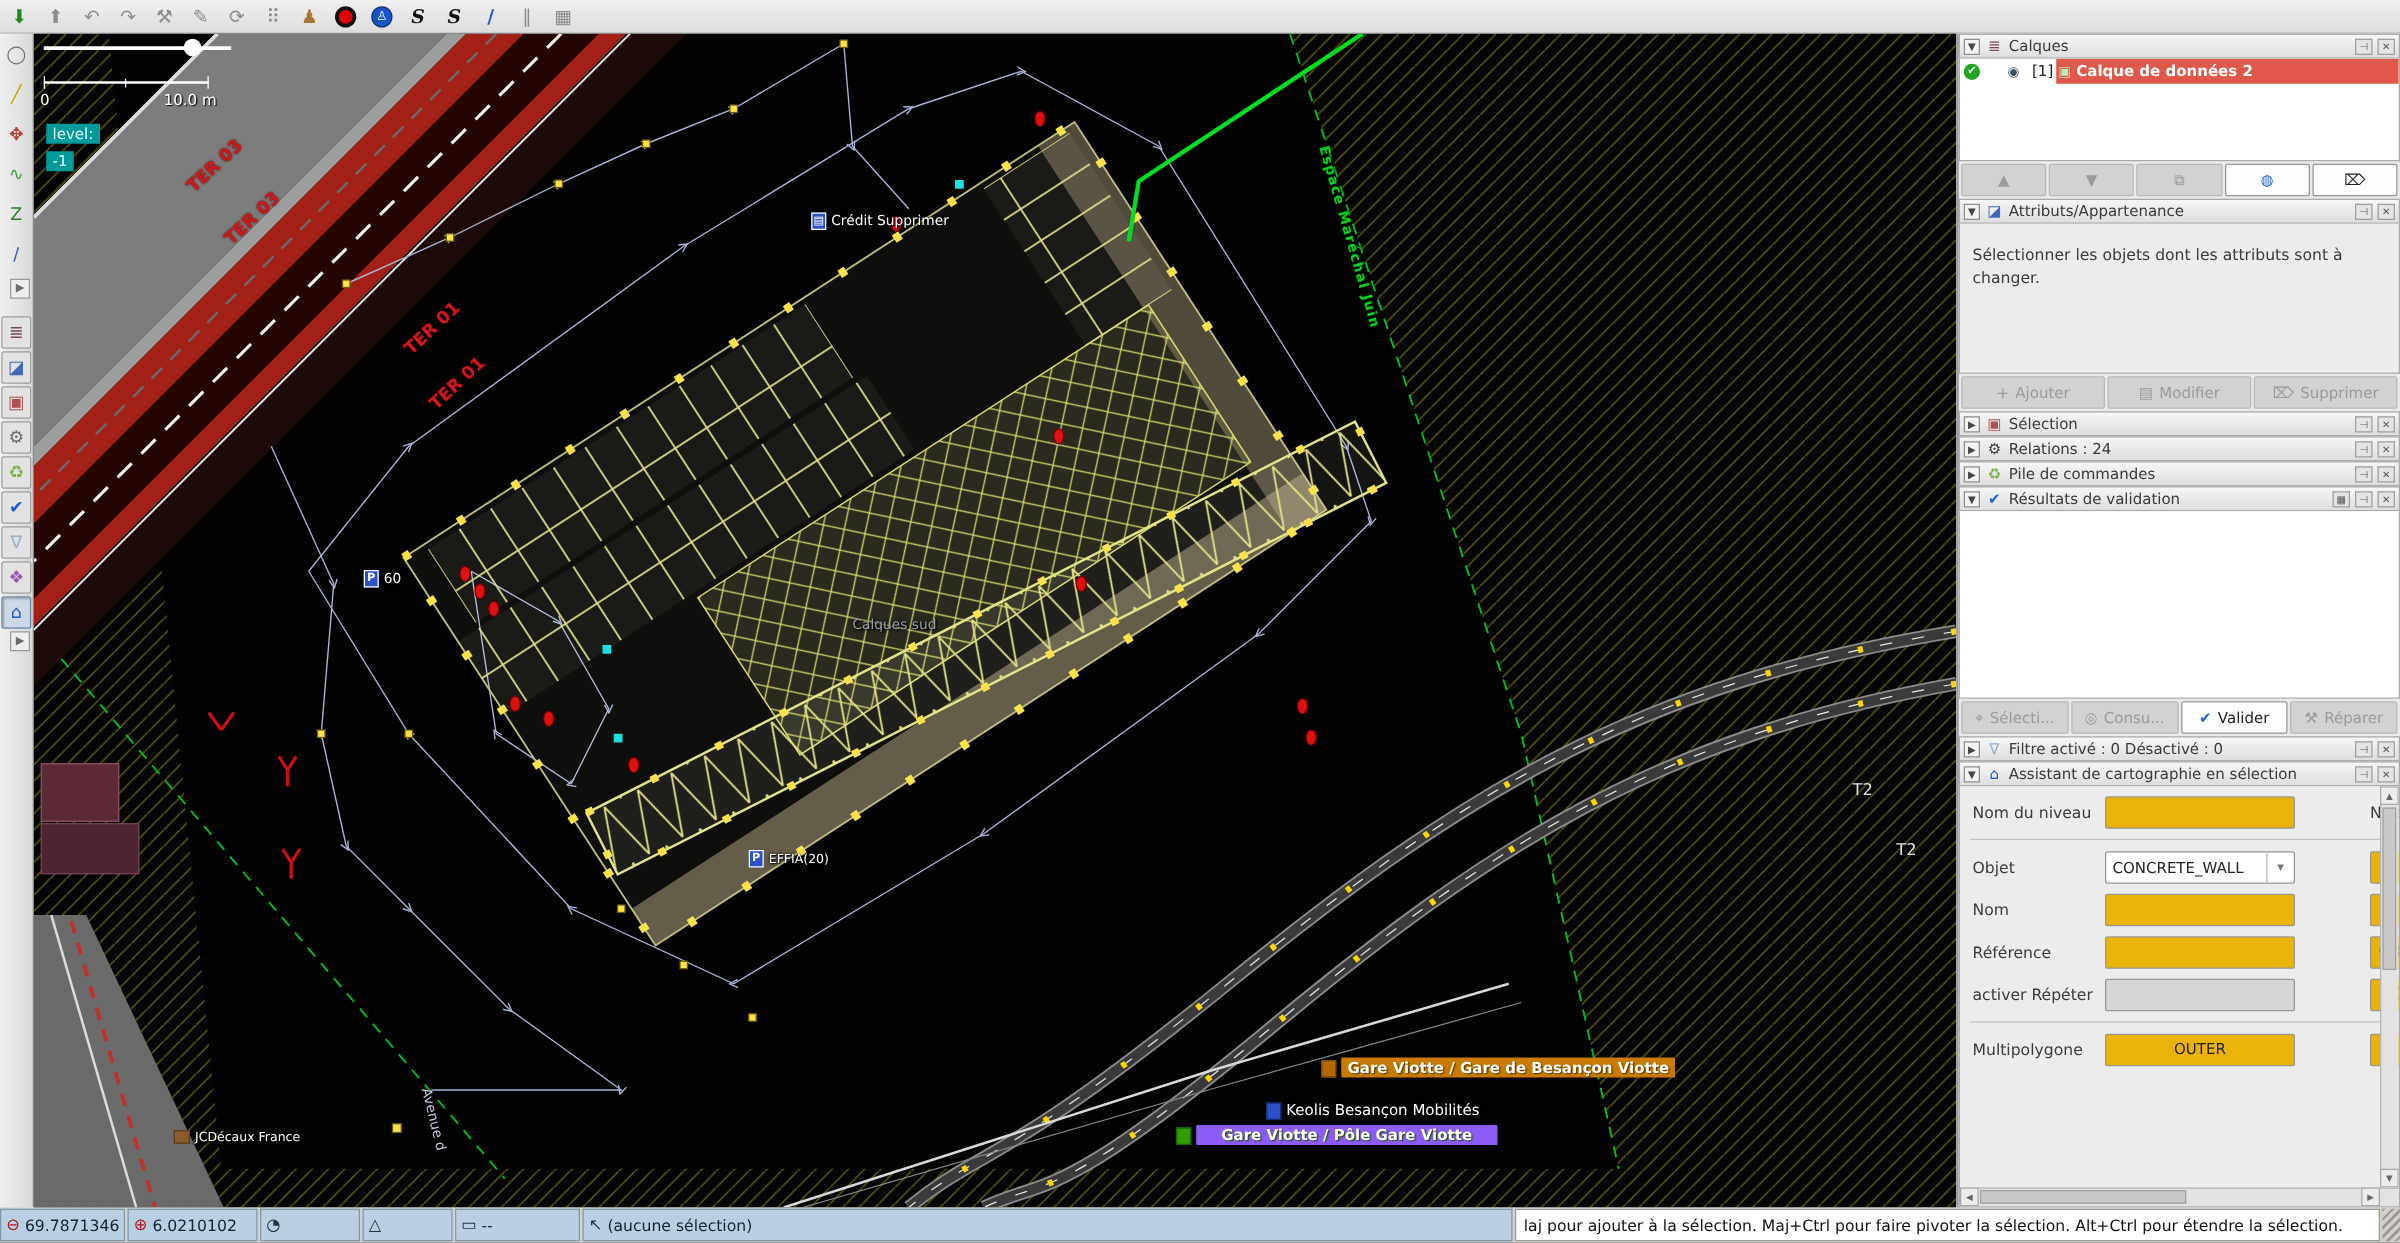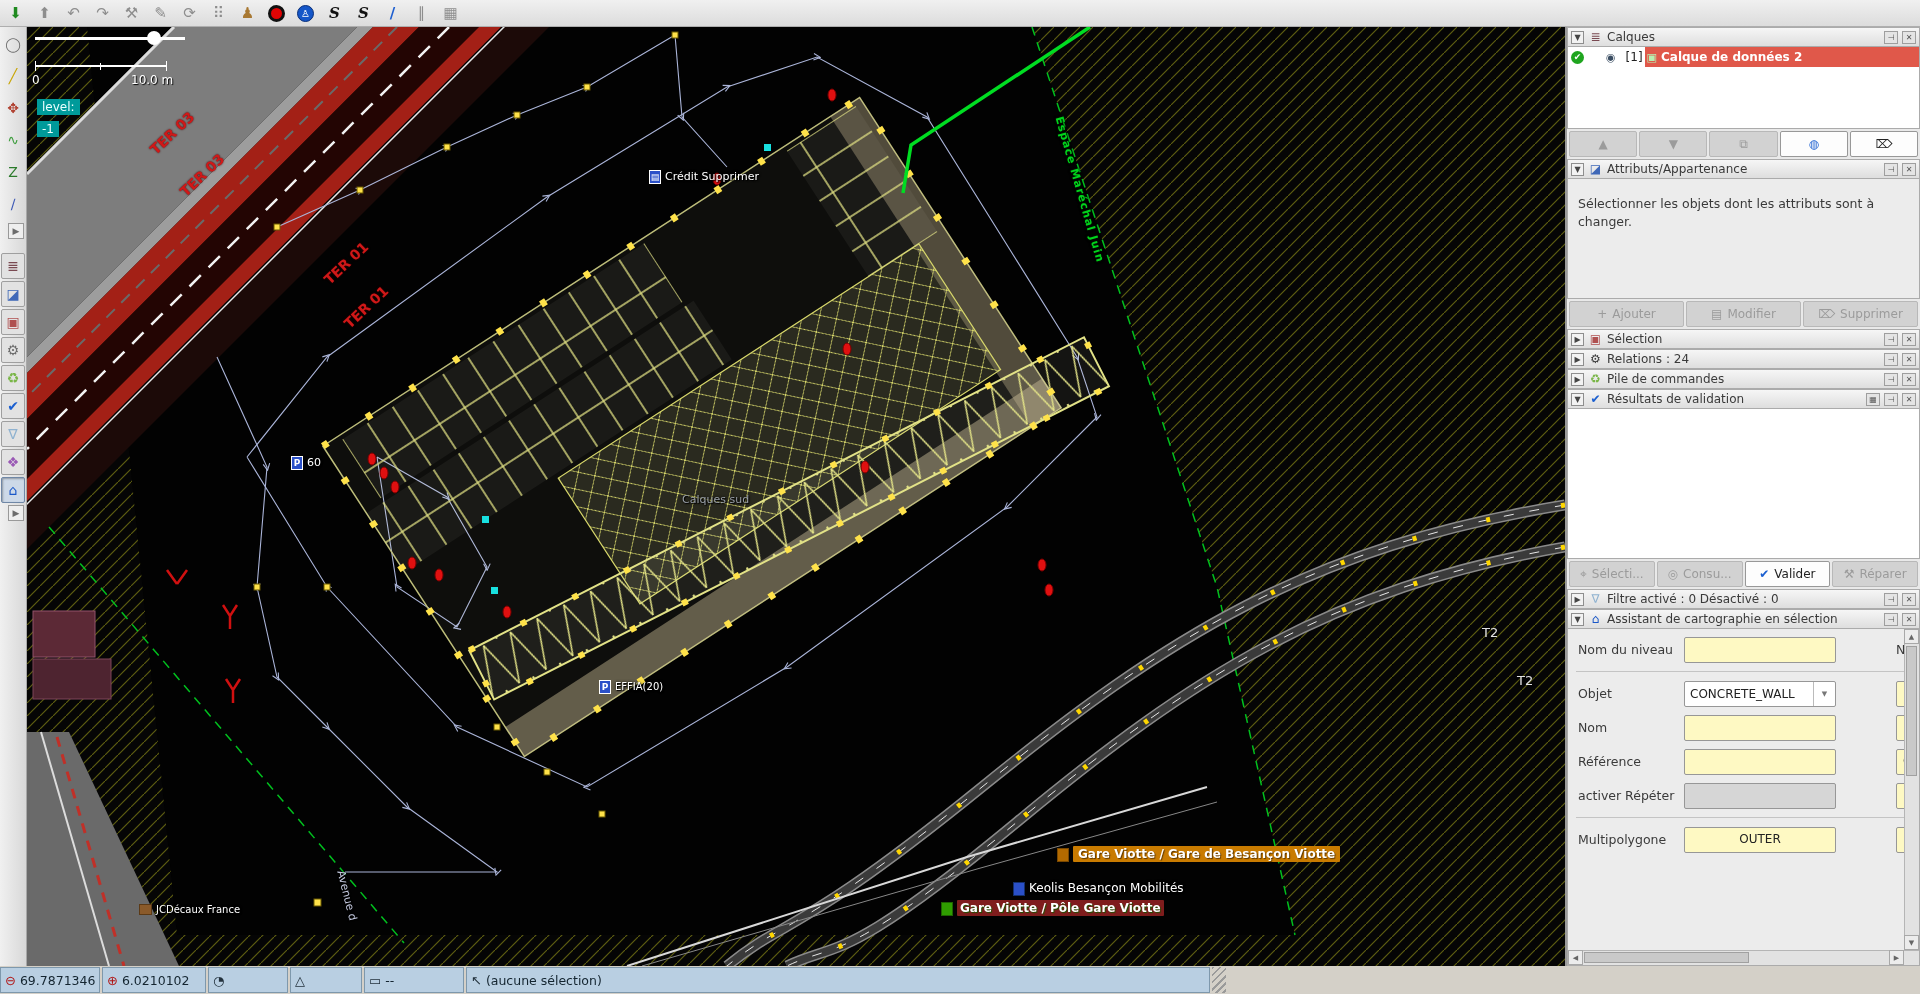--- a/index.html
+++ b/index.html
@@ -41,21 +41,21 @@
   .mtxt { color:#fff; font-size:11px; text-shadow:0 0 3px #000,1px 1px 1px #000; }
   .mico { display:inline-block; width:12px; height:14px; border:1px solid #fff;
     font-size:9px; font-weight:bold; color:#fff; text-align:center; line-height:13px; margin-right:4px; vertical-align:middle; }
   .bank { background:#2b50c8; }
   .pblue { background:#2b50c8; }
   .busor { background:#b36a00; border-color:#7a4800; }
   .busgr { background:#2f9d00; border-color:#1d6400; }
   .busbl { background:#2b50c8; border-color:#14306e; }
   .busbr { background:#8a5a2a; border-color:#5c3a16; width:13px; height:11px; }
   .lblor { background:#c97b00; color:#fff; font-weight:bold; font-size:12px; padding:1px 5px; border-radius:1px; text-shadow:1px 1px 1px #5c3700; }
-  .lblgr { background:#7f1d1d; color:#fff; font-weight:bold; font-size:12px; padding:1px 3px; border-radius:1px; text-shadow:1px 1px 1px #1d5200; }
+  .lblgr { background:#8b5cf6; color:#fff; font-weight:bold; font-size:12px; padding:1px 20px; border-radius:1px; text-shadow:1px 1px 1px #1d5200; }
   .terlbl { color:#d01818; font-weight:bold; font-size:14px; transform:rotate(-43deg); text-shadow:0 0 2px #400; }
   .t2lbl { color:#e2e2e2; font-size:13px; text-shadow:0 0 3px #000; }
   .rot-green { color:#00d41c; font-weight:bold; font-size:11px; letter-spacing:1px;
     transform:rotate(74deg); transform-origin:left top; text-shadow:0 0 2px #003300,0 0 3px #000; }
   .rot-street { color:#c3c8de; font-size:11px; transform:rotate(76deg); transform-origin:left top; text-shadow:0 0 2px #000; }
   .levelbadge { background:#009a9a; color:#eaffff; font-size:12px; padding:1px 5px; display:inline-block; }
   .scaletxt { color:#fff; font-size:12px; text-shadow:1px 1px 1px #000; }
 
   
   #rightpanel { position:absolute; left:1565px; top:27px; width:355px; height:939px;
@@ -83,21 +83,21 @@
   .btn.dis { background:#d2d2d2; color:#9b9b9b; border-color:#b8b8b8; }
   .btn .bico { font-size:12px; }
   .attrbody { height:120px; background:#ececec; border:1px solid #ababab; border-top:none;
     padding:16px 10px; font-size:12.5px; color:#3a3a3a; line-height:1.45; }
   .valbody { height:150px; background:#fff; border:1px solid #ababab; border-top:none; }
   .blue { color:#1b5fd0; }
   
   #assistbody { flex:1; position:relative; background:#ececec; border:1px solid #ababab; border-top:none; overflow:hidden; }
   .arow { display:flex; align-items:center; margin:7px 0 7px 10px; height:27px; }
   .albl { width:106px; font-size:12.5px; color:#3a3a3a; }
-  .tinput { width:152px; height:26px; background:#fef9c3; border:1px solid #979797; border-radius:2px;
+  .tinput { width:152px; height:26px; background:#eab308; border:1px solid #979797; border-radius:2px;
     padding:4px 6px; font-size:12px; color:#222; }
   .tinput.dis { background:#d6d6d6; }
   .tinput.ctr { text-align:center; }
   .partial { position:absolute; left:318px; width:46px; }
   .combo { width:152px; height:26px; background:#fff; border:1px solid #979797; border-radius:2px;
     display:flex; align-items:center; font-size:12px; color:#222; }
   .combo .cval { flex:1; padding:0 5px; }
   .combo .carr { width:22px; height:100%; border-left:1px solid #bbb; display:flex; align-items:center;
     justify-content:center; font-size:7px; color:#777; }
   .asep { border:none; border-top:1px solid #c4c4c4; margin:8px 8px 8px 8px; }
@@ -540,16 +540,17 @@
       <span class="sico">△</span>
     </span>
     <span class="sseg" style="width:100px">
       <span class="sico">▭</span>
       <span>--</span>
     </span>
     <span class="sseg" style="width:744px">
       <span class="sico">↖</span>
       <span>(aucune sélection)</span>
     </span>
+    <span class="hintbox">laj pour ajouter à la sélection. Maj+Ctrl pour faire pivoter la sélection. Alt+Ctrl pour étendre la sélection.</span>
     <span class="grip"></span>
   </div>
 
 </div>
 
 </body></html>

